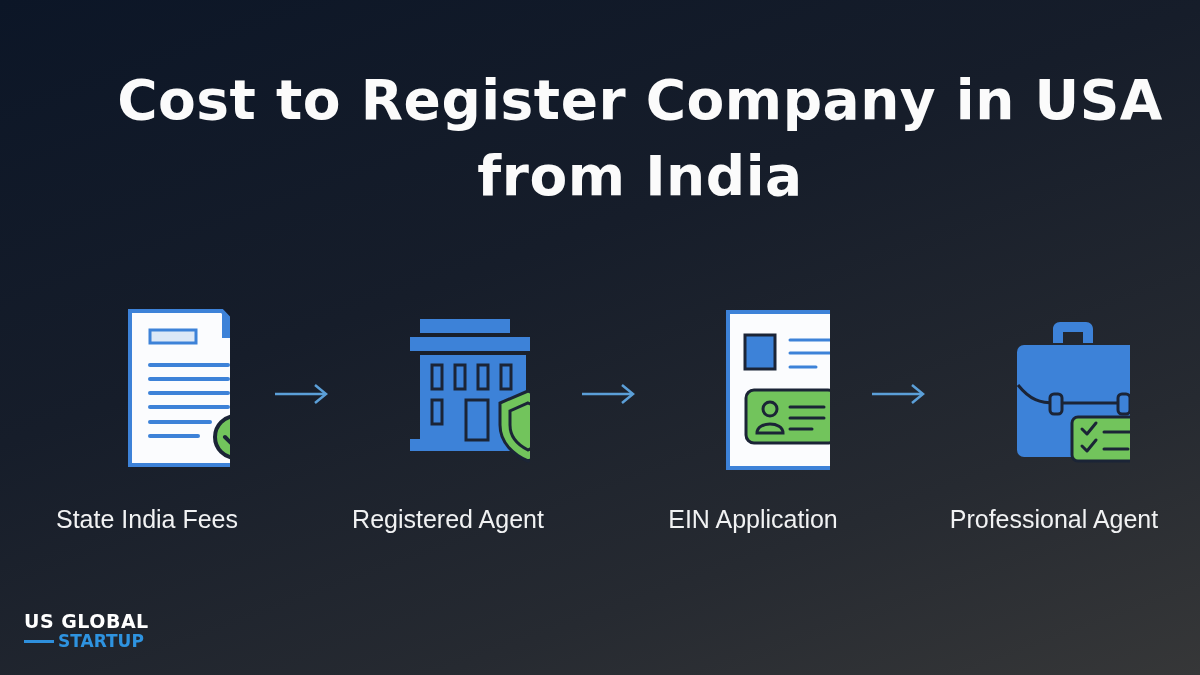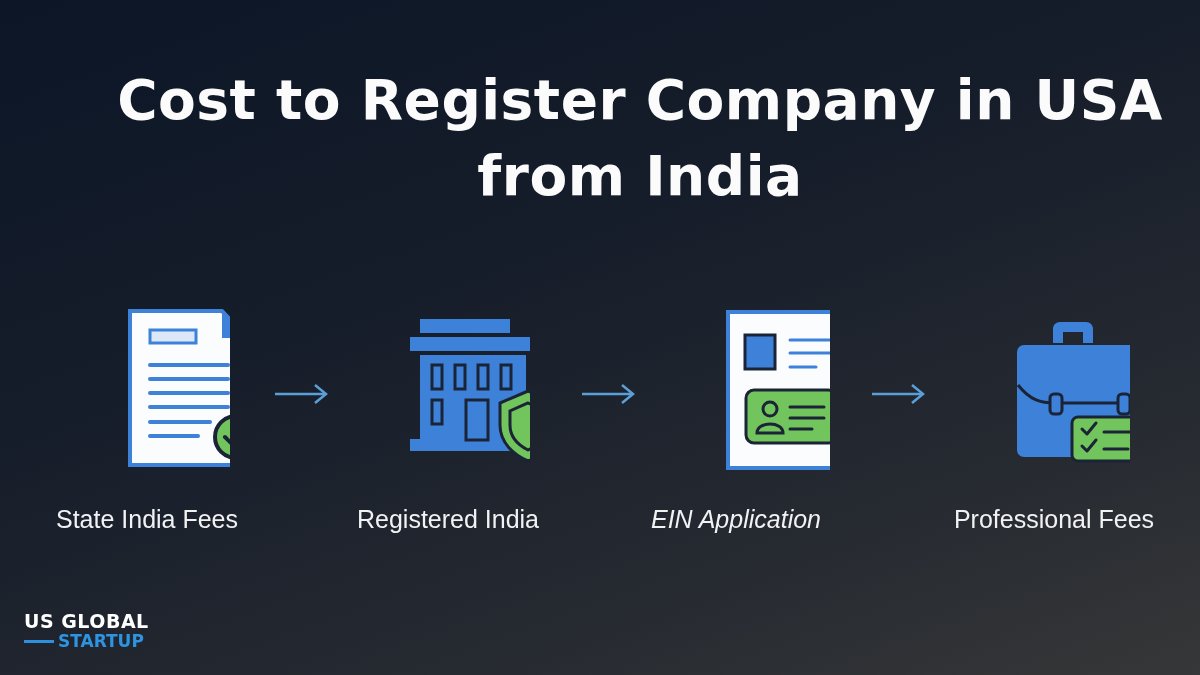--- a/index.html
+++ b/index.html
@@ -63,21 +63,21 @@
       <rect x="85" y="60" width="10" height="24"></rect>
       <rect x="108" y="60" width="10" height="24"></rect>
       <rect x="131" y="60" width="10" height="24"></rect>
       <rect x="62" y="95" width="10" height="24"></rect>
       <rect x="96" y="95" width="22" height="40"></rect>
     </g>
     <path d="M158 86 L186 98 V120 C186 138 172 150 158 156 C144 150 130 138 130 120 V98 Z" fill="#72c45c" stroke="#1b2436" stroke-width="3"></path>
     <path d="M158 98 L176 106 V120 C176 132 168 140 158 145 C148 140 140 132 140 120 V106 Z" fill="#72c45c" stroke="#1b2436" stroke-width="3"></path>
   </svg>
 </div>
-<div class="label" style="left:308px;">Registered India</div>
+<div class="label" style="left:308px;">Registered Agent</div>
 
 <svg class="arrow" style="left:580px;" viewBox="0 0 56 24">
   <line x1="2" y1="12" x2="52" y2="12" stroke="#5b9fd8" stroke-width="2.5"></line>
   <path d="M42 3 L53 12 L42 21" fill="none" stroke="#5b9fd8" stroke-width="2.5"></path>
 </svg>
 
 <div class="step" style="left:630px;">
   <svg class="icon" viewBox="0 0 160 170">
     <rect x="58" y="7" width="126" height="156" fill="#fbfcfe" stroke="#3d82d8" stroke-width="4"></rect>
     <rect x="75" y="30" width="30" height="34" fill="#3d82d8" stroke="#1b2436" stroke-width="3"></rect>
@@ -89,21 +89,21 @@
     <rect x="76" y="85" width="90" height="53" rx="8" fill="#72c45c" stroke="#1b2436" stroke-width="3"></rect>
     <circle cx="100" cy="104" r="7" fill="none" stroke="#1b2436" stroke-width="3"></circle>
     <path d="M87 128 C87 116 113 116 113 128 Z" fill="none" stroke="#1b2436" stroke-width="3"></path>
     <g stroke="#1b2436" stroke-width="3" stroke-linecap="round">
       <line x1="120" y1="102" x2="154" y2="102"></line>
       <line x1="120" y1="113" x2="154" y2="113"></line>
       <line x1="120" y1="124" x2="142" y2="124"></line>
     </g>
   </svg>
 </div>
-<div class="label" style="left:596px;font-style:italic;">EIN Application</div>
+<div class="label" style="left:613px;">EIN Application</div>
 
 <svg class="arrow" style="left:870px;" viewBox="0 0 56 24">
   <line x1="2" y1="12" x2="52" y2="12" stroke="#5b9fd8" stroke-width="2.5"></line>
   <path d="M42 3 L53 12 L42 21" fill="none" stroke="#5b9fd8" stroke-width="2.5"></path>
 </svg>
 
 <div class="step" style="left:930px;">
   <svg class="icon" viewBox="0 0 160 170">
     <path d="M83 38 V24 C83 20 86 17 90 17 H116 C120 17 123 20 123 24 V38 H113 V27 H93 V38 Z" fill="#3d82d8"></path>
     <rect x="47" y="40" width="138" height="112" rx="7" fill="#3d82d8"></rect>
@@ -112,21 +112,21 @@
     <rect x="148" y="89" width="12" height="20" rx="4" fill="#3d82d8" stroke="#1b2436" stroke-width="3"></rect>
     <rect x="102" y="112" width="90" height="44" rx="6" fill="#72c45c" stroke="#1b2436" stroke-width="3"></rect>
     <g fill="none" stroke="#1b2436" stroke-width="3" stroke-linecap="round" stroke-linejoin="round">
       <path d="M112 124 L117 129 L126 118"></path>
       <path d="M112 141 L117 146 L126 135"></path>
       <line x1="134" y1="127" x2="180" y2="127"></line>
       <line x1="134" y1="144" x2="158" y2="144"></line>
     </g>
   </svg>
 </div>
-<div class="label" style="left:914px;">Professional Fees</div>
+<div class="label" style="left:914px;">Professional Agent</div>
 
 <div class="logo">
   <div class="l1">US GLOBAL</div>
   <div class="l2">
     <div class="bar"></div>
     <span>STARTUP</span>
   </div>
 </div>
 
 </body></html>

